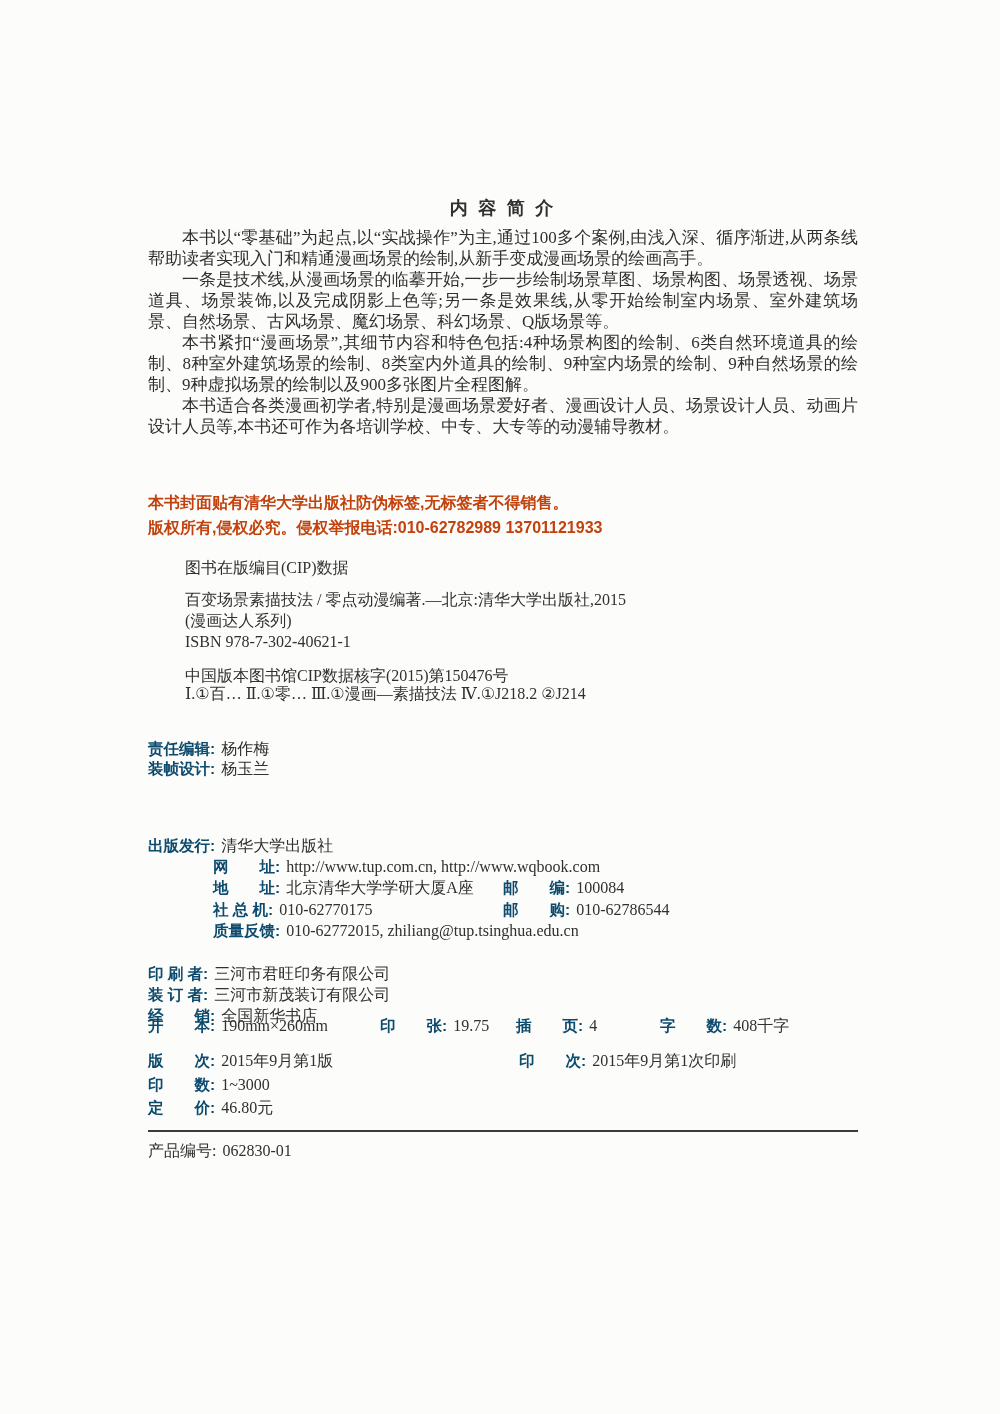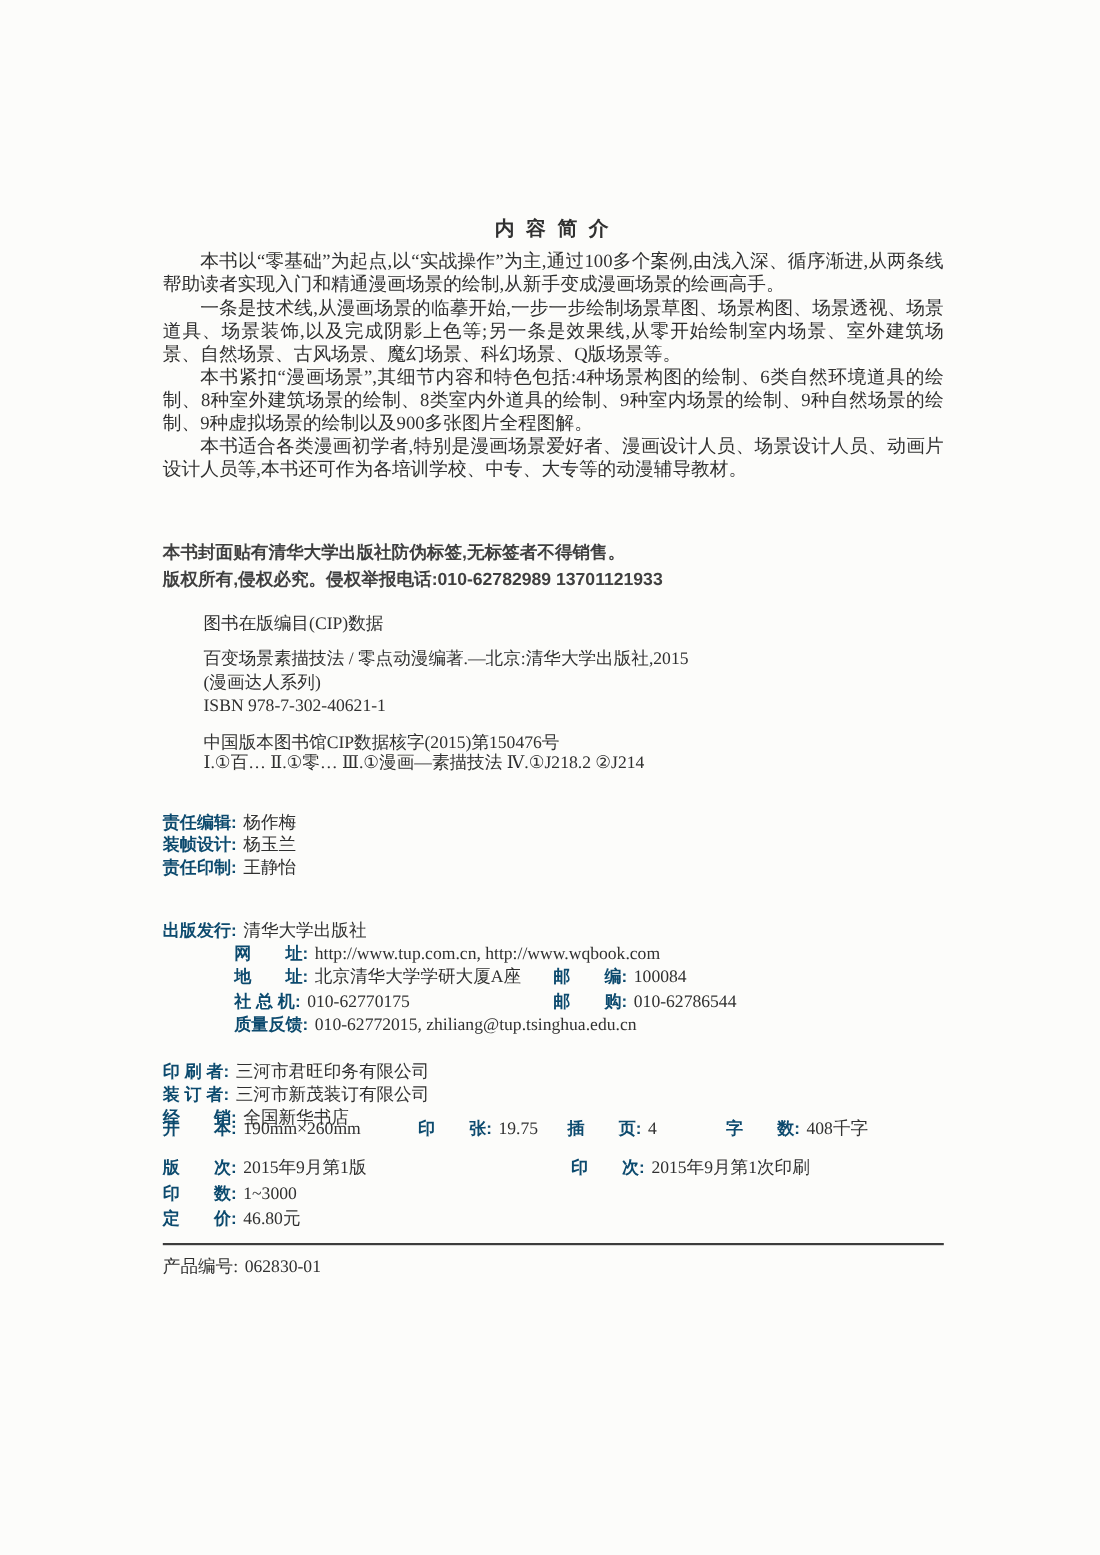--- a/index.html
+++ b/index.html
@@ -18,21 +18,21 @@
   .title{
     top:196px;text-align:center;margin:0;
     font-size:18px;font-weight:700;letter-spacing:3px;
   }
   .paragraphs{top:227px;font-size:17px;line-height:21px;text-align:justify;}
   .paragraphs p{margin:0;text-indent:2em;}
 
   .notice{
     top:491px;
     font-family:"Liberation Sans","DejaVu Sans",sans-serif;
-    font-weight:700;font-size:16px;line-height:24.5px;color:#404040;
+    font-weight:700;font-size:16px;line-height:24.5px;color:#c2410c;
   }
   .notice p{margin:0;}
 
   .cipline{font-size:16px;line-height:21px;}
   .indent{padding-left:37px;}
   .t-cip-header{top:557px;}
   .t-cip-book{top:589px;}
   .t-cip-series{top:610px;}
   .t-cip-isbn{top:631px;}
   .t-cip-class{top:683px;}
@@ -92,23 +92,20 @@
     <div class="blk cipline indent t-cip-class">Ⅰ.①百…  Ⅱ.①零…  Ⅲ.①漫画—素描技法  Ⅳ.①J218.2 ②J214</div>
     <div class="blk cipline indent t-cip-record">中国版本图书馆CIP数据核字(2015)第150476号</div>
 
     <div class="blk staff">
       <div class="row">
         <span class="lbl">责任编辑:</span><span class="val">杨作梅</span>
       </div>
       <div class="row">
         <span class="lbl">装帧设计:</span><span class="val">杨玉兰</span>
       </div>
-      <div class="row">
-        <span class="lbl">责任印制:</span><span class="val">王静怡</span>
-      </div>
     </div>
 
     <div class="blk t-pub">
       <span class="lbl">出版发行:</span><span class="val">清华大学出版社</span>
     </div>
 
     <div class="blk pubsub">
       <div class="row">
         <span class="lbl">网　　址:</span><span class="val">http://www.tup.com.cn, http://www.wqbook.com</span>
       </div>

